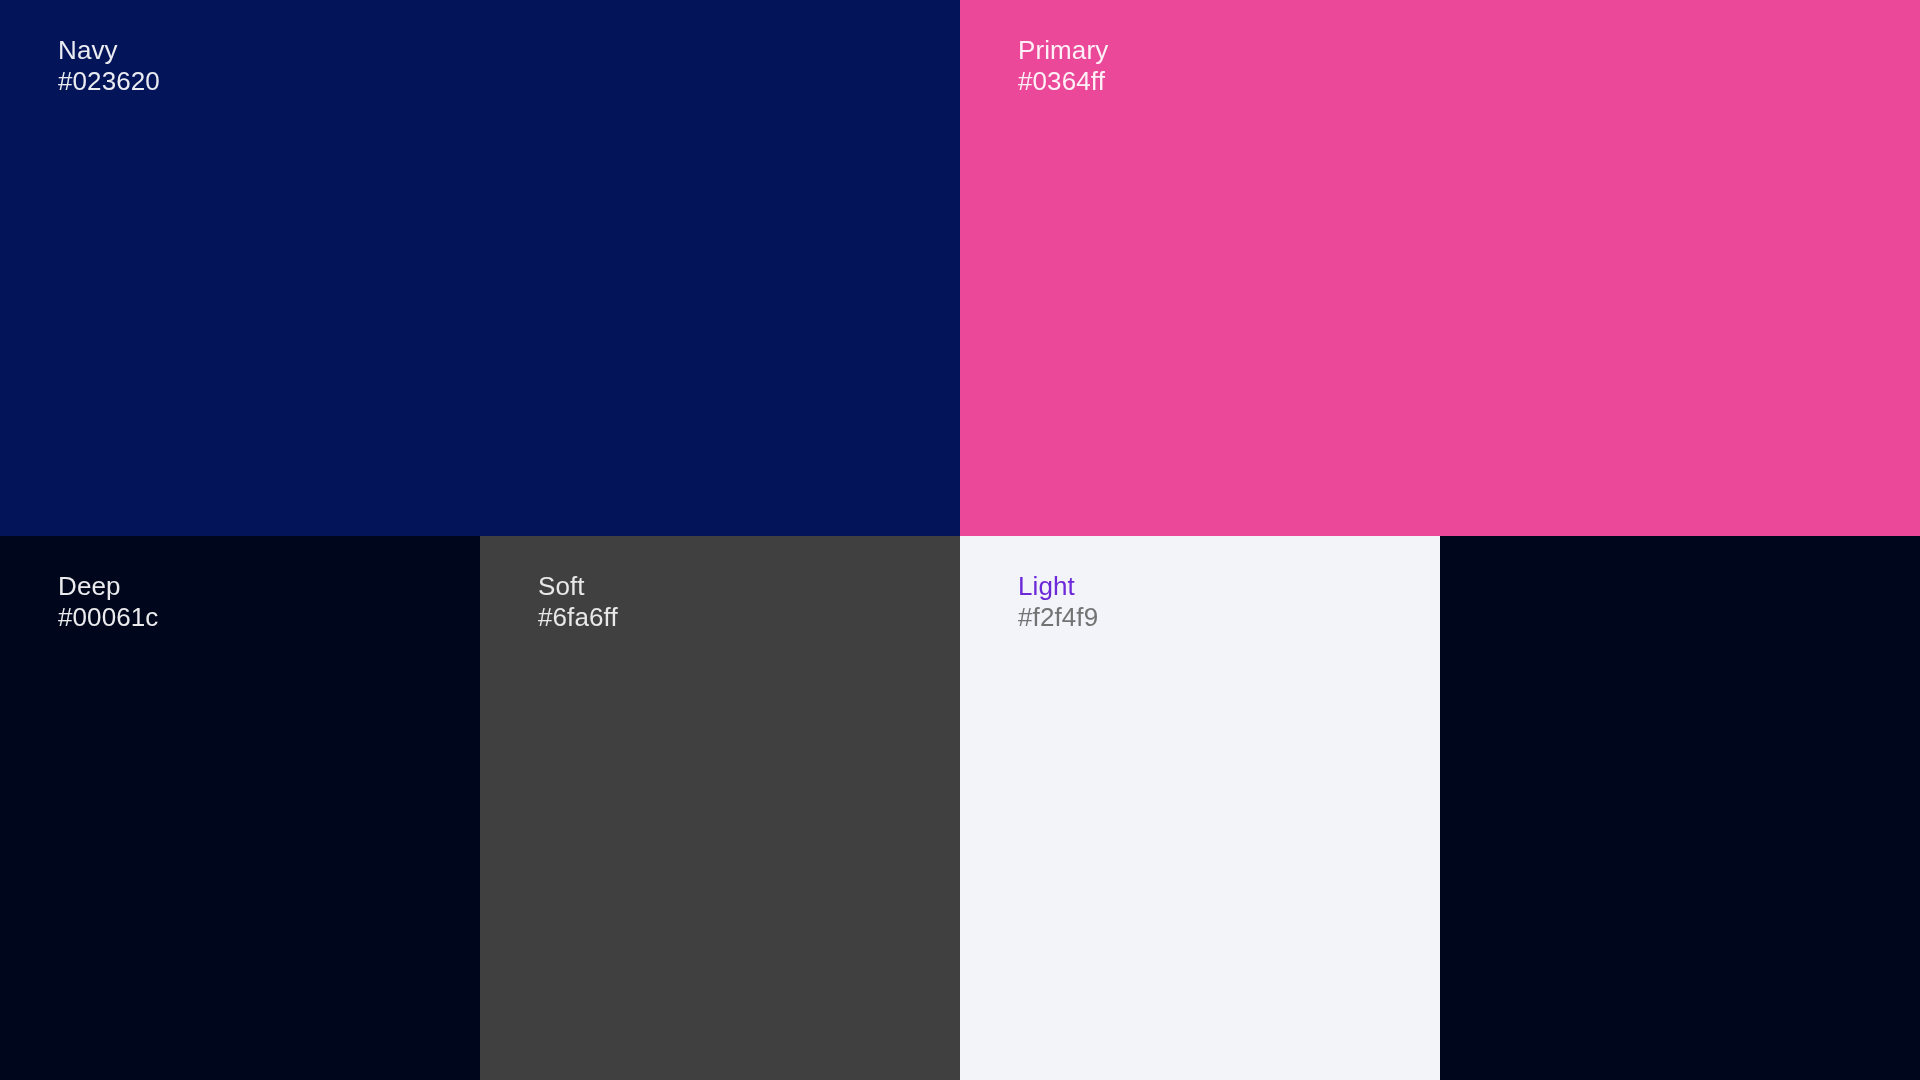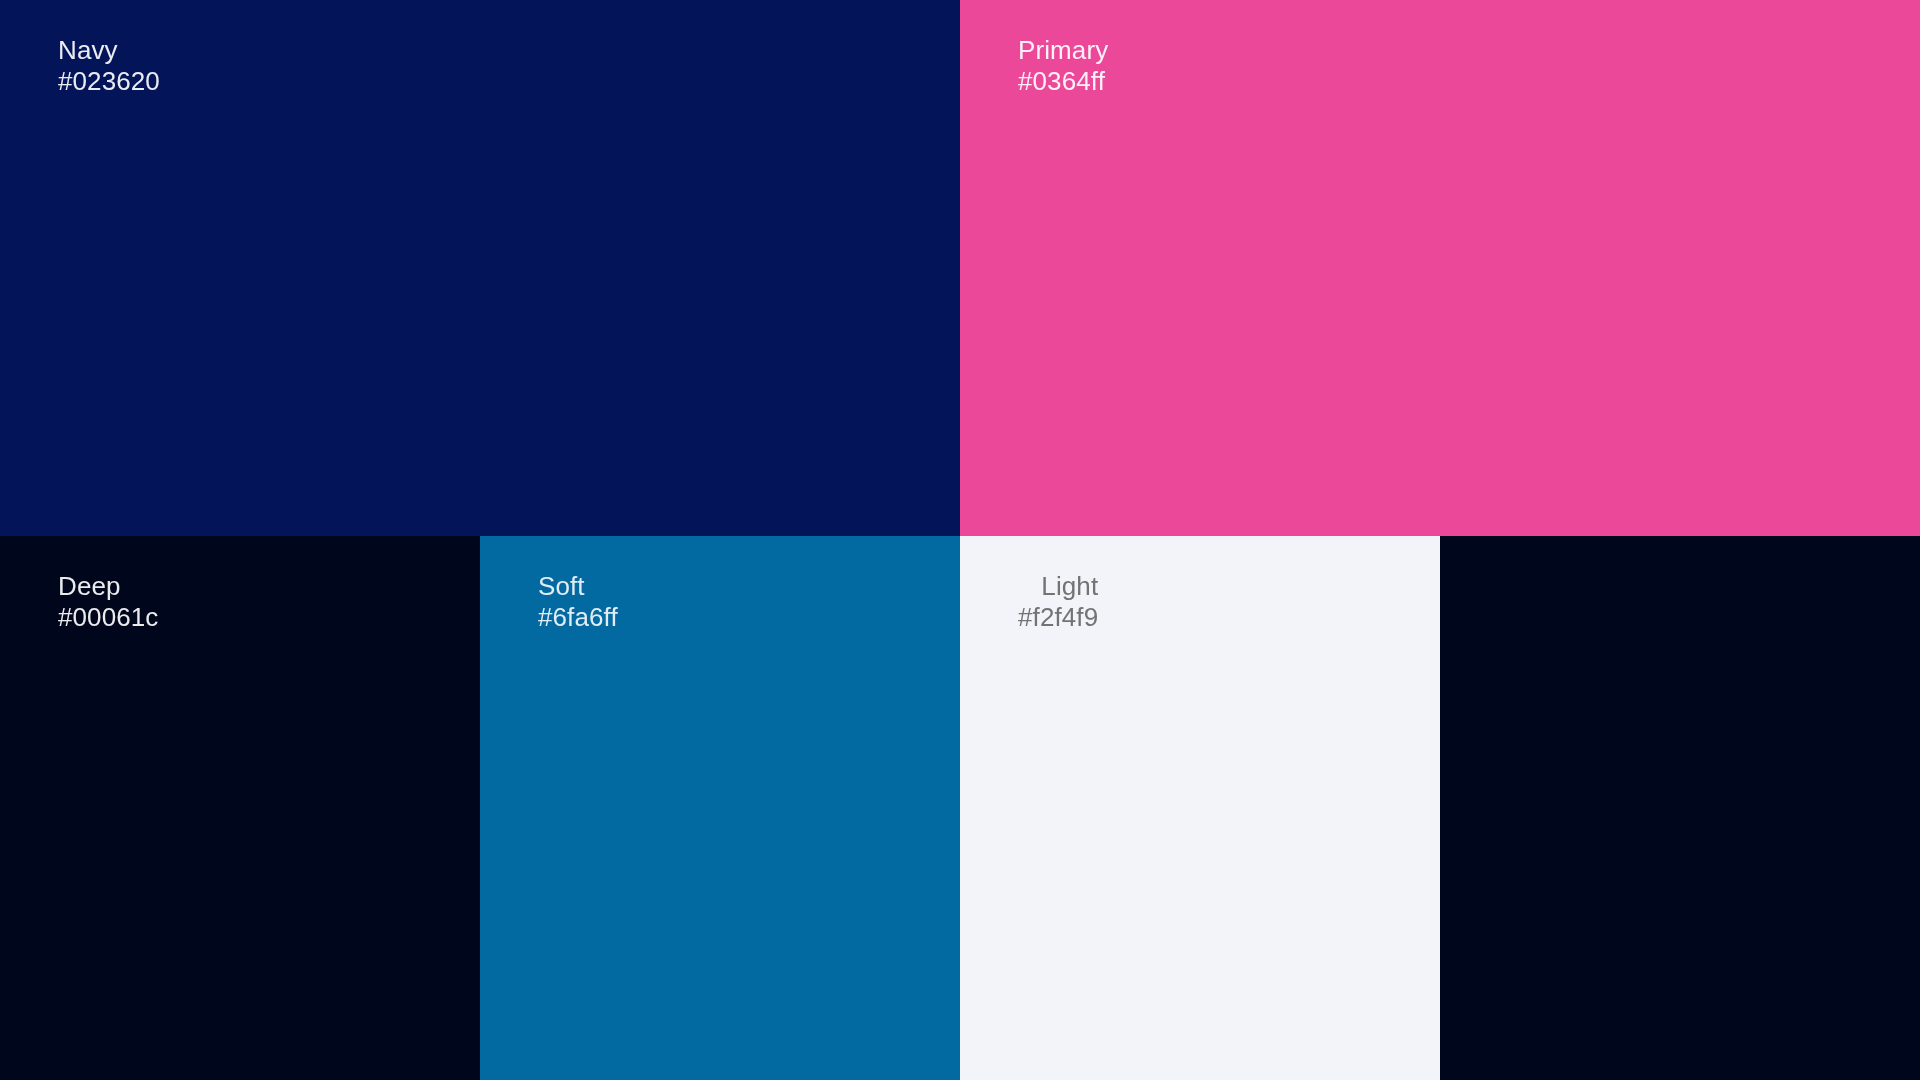--- a/index.html
+++ b/index.html
@@ -55,21 +55,21 @@
     font-size: 26px;
     font-weight: 400;
     white-space: nowrap;
   }
 
   
   .on-dark .swatch-name { color: rgba(255,255,255,0.92); }
   .on-dark .swatch-hex  { color: rgba(255,255,255,0.92); }
 
   
-  .on-light .swatch-name { color: #737373; text-align: right; }
+  .on-light .swatch-name { color: #6d28d9; }
   .on-light .swatch-hex  { color: #737373; }
 
   
   .on-mid .swatch-name { color: rgba(255,255,255,0.88); }
   .on-mid .swatch-hex  { color: rgba(255,255,255,0.88); }
 </style>
 </head>
 <body>
 
 <div id="palette">
@@ -94,21 +94,21 @@
 
   <div class="palette-row" id="row-bottom">
 
     <div class="swatch on-dark" style="background-color: rgb(0, 6, 28);">
       <div class="swatch-label">
         <span class="swatch-name">Deep</span>
         <span class="swatch-hex">#00061c</span>
       </div>
     </div>
 
-    <div class="swatch on-mid" style="background-color: #0369a1;">
+    <div class="swatch on-mid" style="background-color: #404040;">
       <div class="swatch-label">
         <span class="swatch-name">Soft</span>
         <span class="swatch-hex">#6fa6ff</span>
       </div>
     </div>
 
 
     <div class="swatch on-light" style="background-color: rgb(242, 244, 249);">
       <div class="swatch-label">
         <span class="swatch-name">Light</span>

